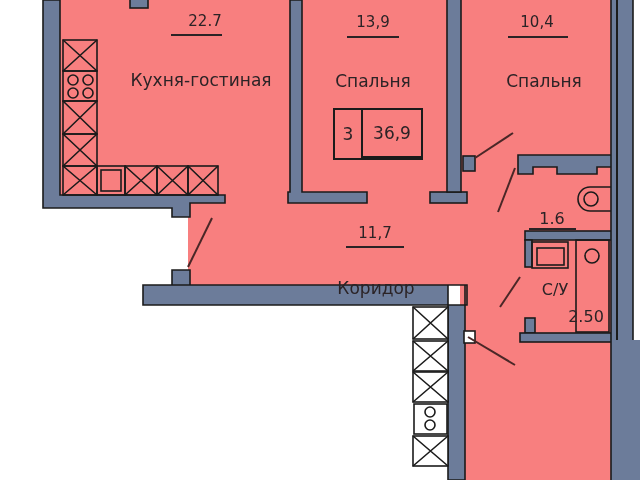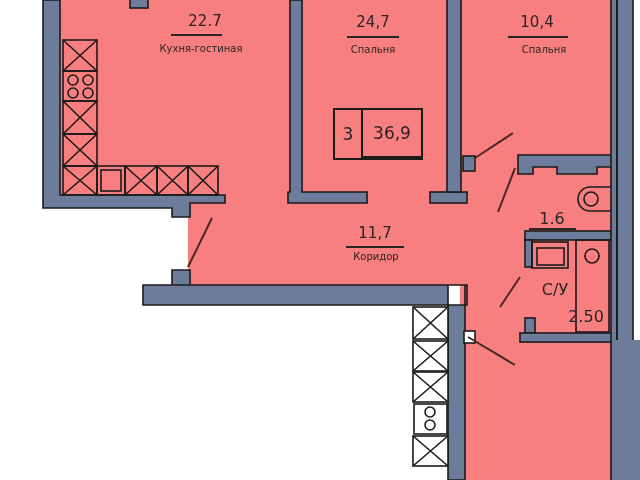--- a/index.html
+++ b/index.html
@@ -11,21 +11,21 @@
   }
   .room{position:absolute;background:var(--room-fill,#f87f7f);}
   svg.overlay{position:absolute;left:0;top:0;width:640px;height:480px;}
   .wall{fill:var(--wall,#6c7c9a);stroke:var(--outline,#1b1b1b);stroke-width:1.6;}
   .wall-noline{fill:var(--wall,#6c7c9a);}
   .furn{fill:none;stroke:var(--outline,#1b1b1b);stroke-width:1.6;}
   .furn-white{fill:#ffffff;stroke:var(--outline,#1b1b1b);stroke-width:1.6;}
   .door{stroke:var(--door-line,#4a2727);stroke-width:2;fill:none;}
   .lbl{position:absolute;white-space:nowrap;transform:translateX(-50%);line-height:1.05;}
   .area{font-size:15px;}
-  .name{font-size:10px;}
+  .name{font-size:17px;margin-top:28px;}
   .small{font-size:16px;}
   .u-line{position:absolute;height:2px;background:var(--text,#2b2326);}
   #info-box{
     position:absolute;left:333px;top:108px;width:90px;height:52px;
     border:2px solid var(--outline,#1b1b1b);display:flex;box-sizing:border-box;
     font-size:17px;
   }
   #info-box .cell-left{
     width:26px;border-right:2px solid var(--outline,#1b1b1b);
     display:flex;align-items:center;justify-content:center;
@@ -155,21 +155,21 @@
       <line class="door" x1="515" y1="168" x2="498" y2="212"></line>
       <line class="door" x1="520" y1="277" x2="500" y2="307"></line>
       <line class="door" x1="468" y1="337" x2="515" y2="365"></line>
     </g>
   </svg>
 
   <div class="lbl area" style="left:197px;top:14px;margin-left:8px;">22.7</div>
   <div class="u-line" style="left:171px;top:34px;width:51px;"></div>
   <div class="lbl name" style="left:201px;top:44px;">Кухня-гостиная</div>
 
-  <div class="lbl area" style="left:373px;top:15px;">24,7</div>
+  <div class="lbl area" style="left:373px;top:15px;">13,9</div>
   <div class="u-line" style="left:347px;top:36px;width:52px;"></div>
   <div class="lbl name" style="left:373px;top:45px;">Спальня</div>
 
   <div class="lbl area" style="left:537px;top:15px;">10,4</div>
   <div class="u-line" style="left:508px;top:36px;width:60px;"></div>
   <div class="lbl name" style="left:544px;top:45px;">Спальня</div>
 
   <div class="lbl area" style="left:375px;top:226px;">11,7</div>
   <div class="u-line" style="left:346px;top:246px;width:58px;"></div>
   <div class="lbl name" style="left:376px;top:252px;">Коридор</div>

